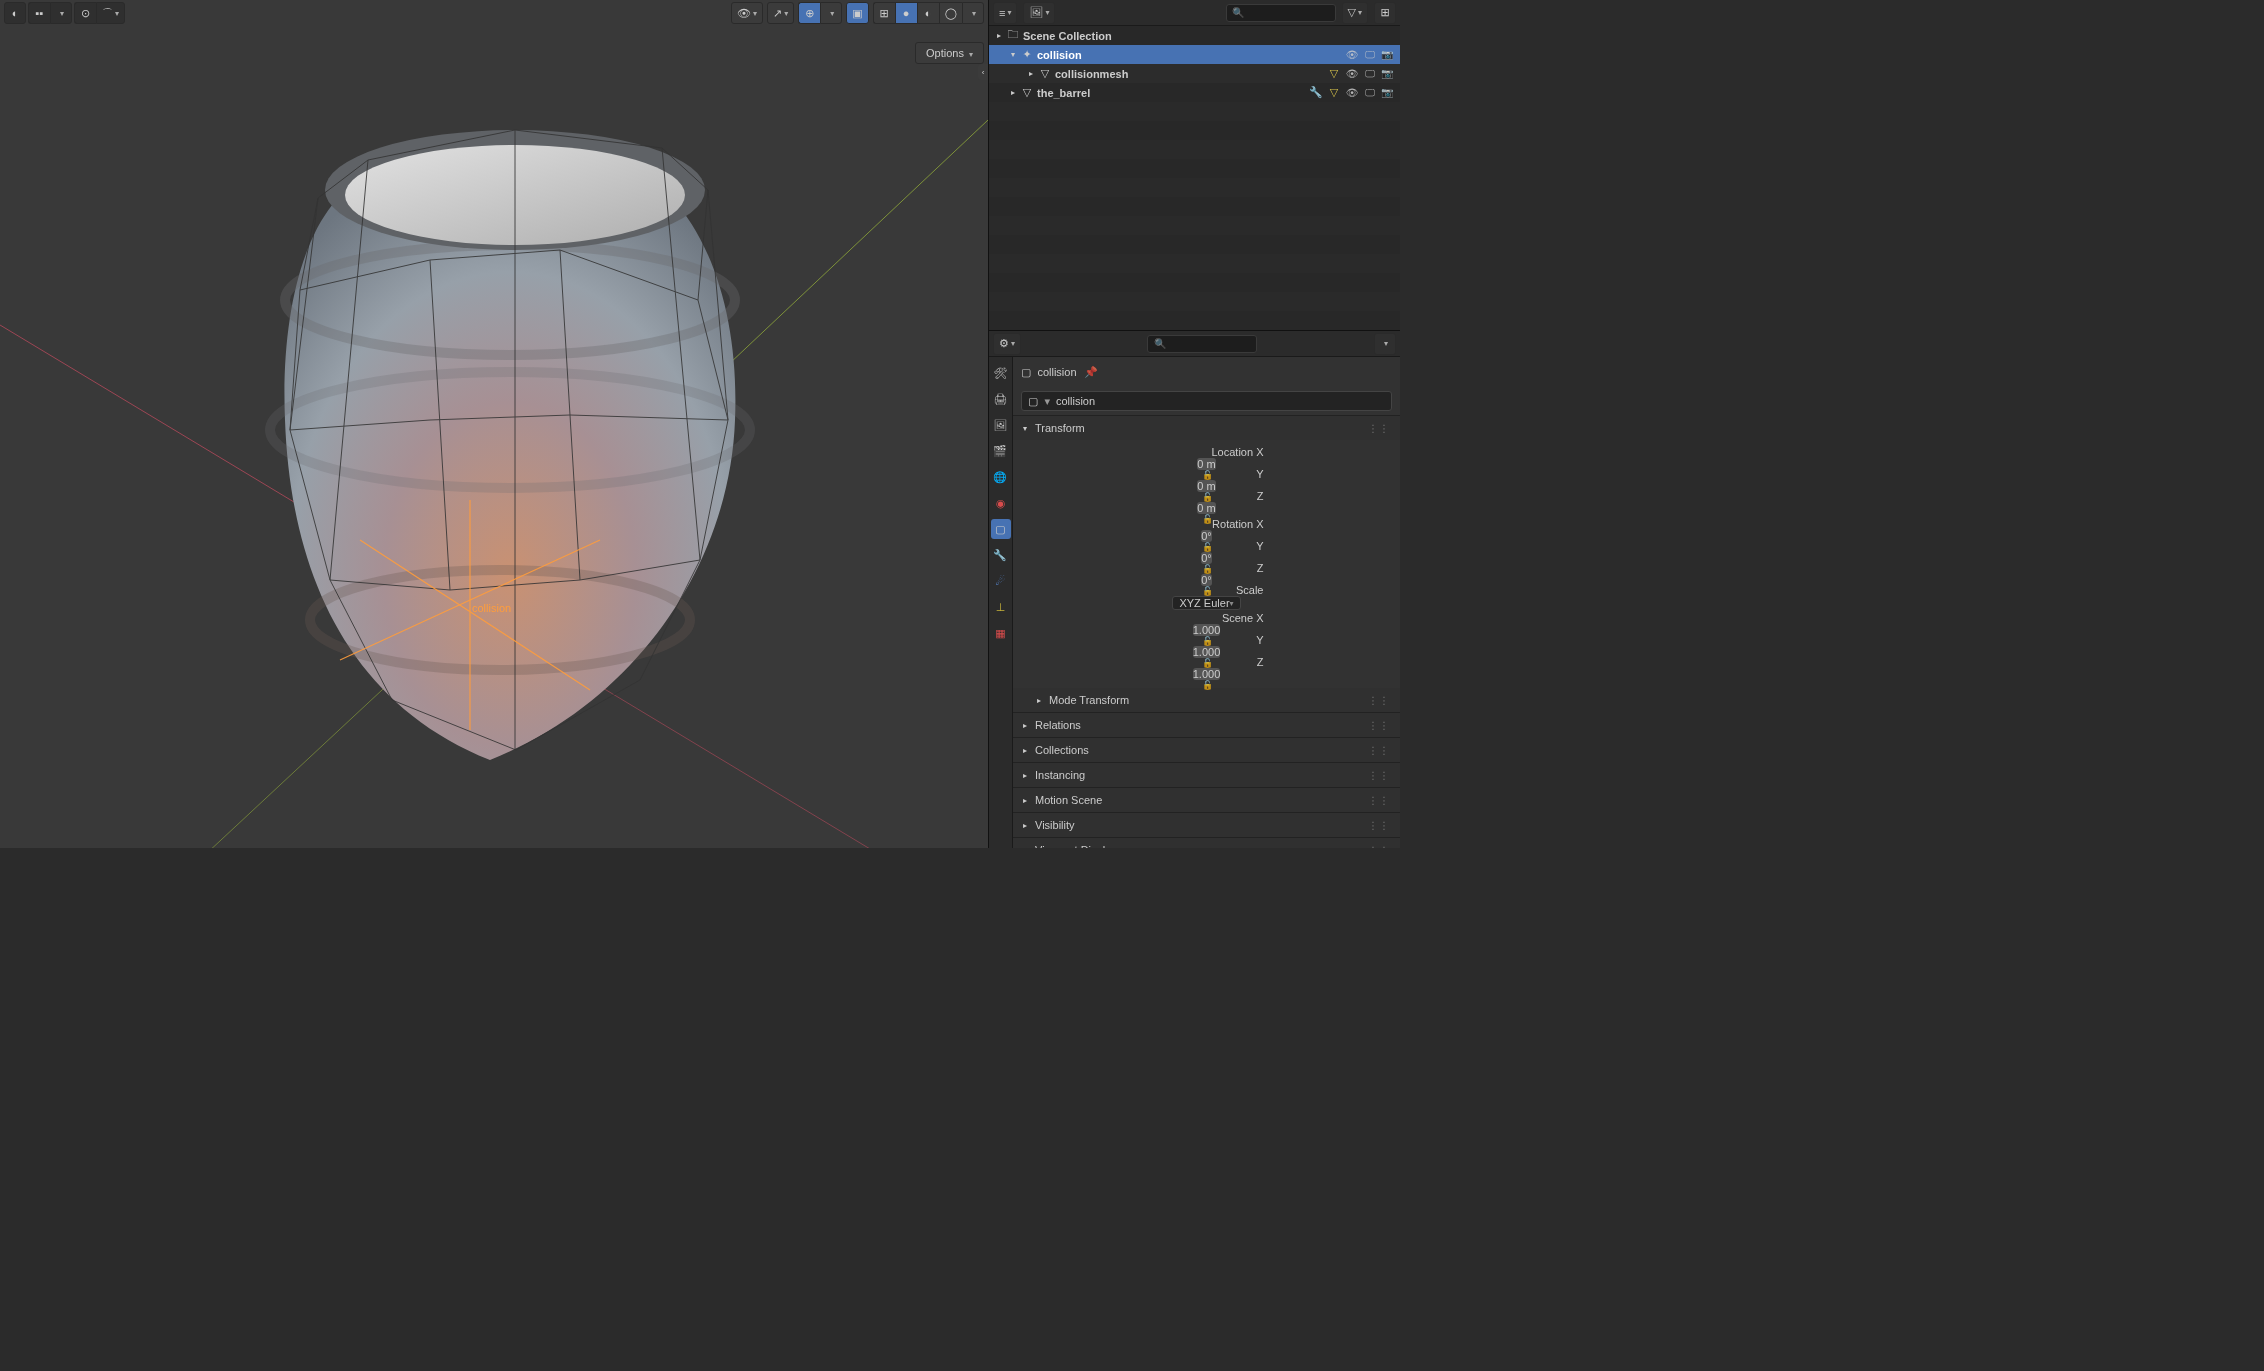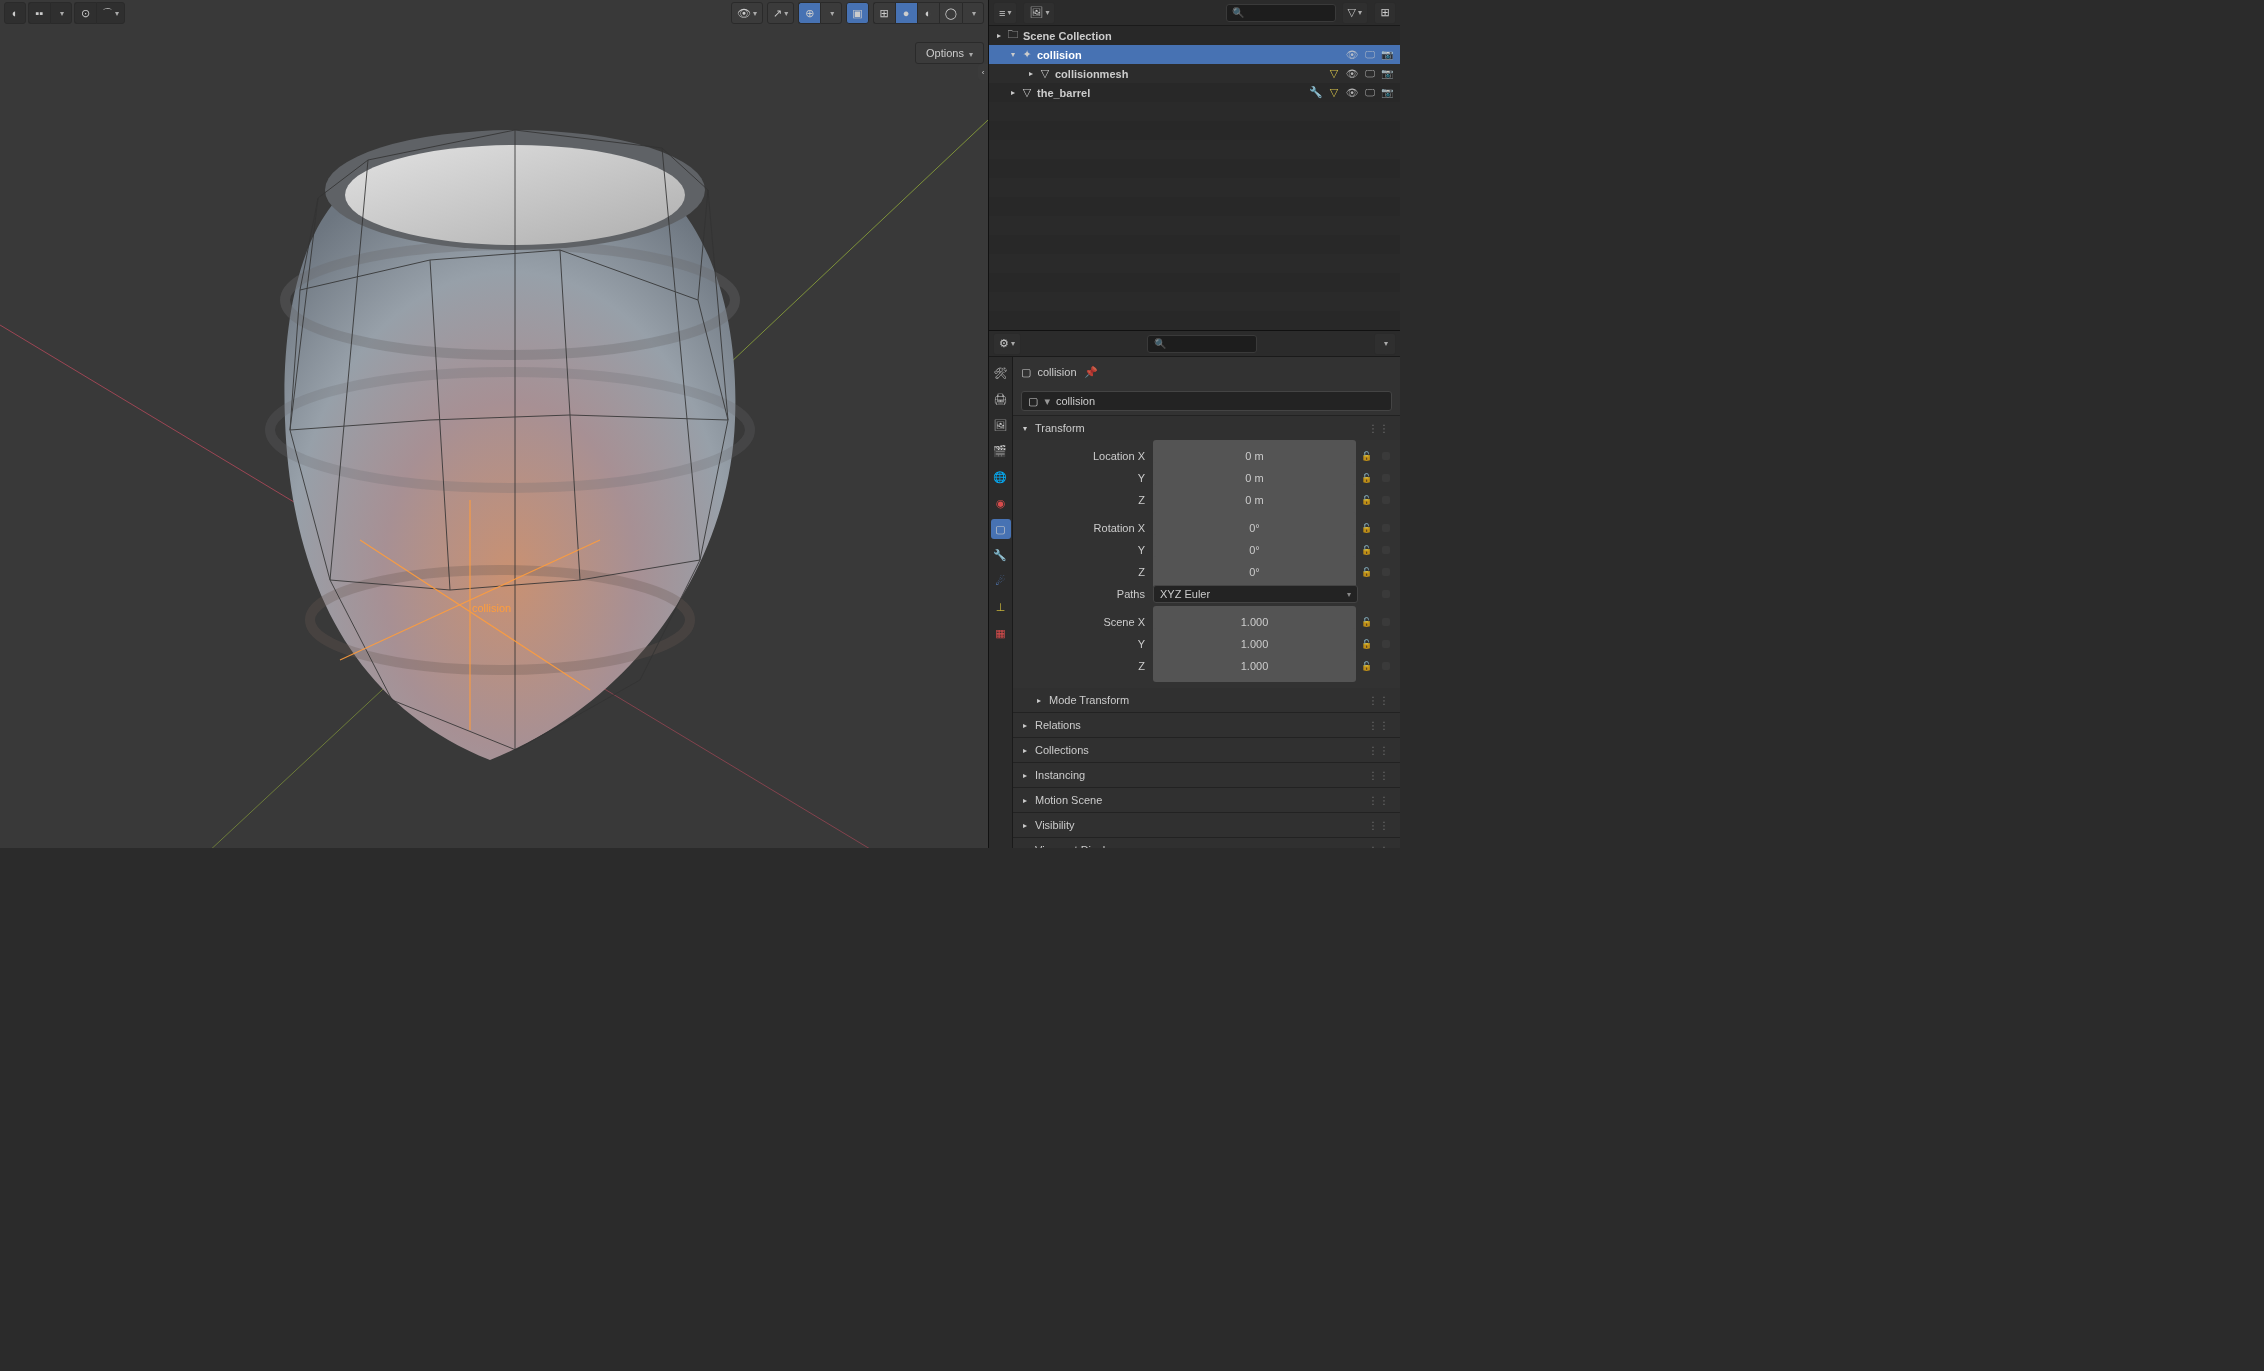--- a/index.html
+++ b/index.html
@@ -70,21 +70,21 @@
 .props-path { height: 30px; display: flex; align-items: center; padding: 4px 8px; gap: 6px; }
 .props-path .pp-box { background: #232323; border: 1px solid #444; border-radius: 3px; padding: 2px 6px; flex: 1; display: flex; align-items: center; gap: 6px; height: 20px; }
 .pin-btn { width: 18px; height: 18px; cursor: pointer; display: flex; align-items: center; justify-content: center; opacity: .7; }
 
 .panel-section { border-top: 1px solid #222; }
 .panel-section-hdr { height: 24px; display: flex; align-items: center; padding: 0 10px; cursor: pointer; background: #303030; }
 .panel-section-hdr .sec-caret { width: 12px; font-size: 8px; }
 .panel-section-hdr .sec-grip { margin-left: auto; opacity: .4; font-size: 10px; letter-spacing: 1px; }
 .panel-section-body { padding: 6px 10px 10px 10px; }
 
-.prop-row { display: flex; align-items: center; height: 20px; margin-bottom: 2px; }
+.prop-row { display: flex; align-items: center; height: 20px; margin-bottom: 2px; flex-direction: column; }
 .prop-row .pr-label { width: 130px; text-align: right; padding-right: 8px; color: #ccc; }
 .prop-row .pr-field { flex: 1; background: #545454; border-radius: 3px; height: 32px; display: flex; align-items: center; justify-content: center; color: #e8e8e8; cursor: ew-resize; }
 .prop-row .pr-lock { width: 18px; height: 18px; display: flex; align-items: center; justify-content: center; cursor: pointer; margin-left: 2px; font-size: 9px; opacity: .8; }
 .prop-row .pr-anim { width: 8px; height: 8px; border-radius: 2px; background: #3a3a3a; margin-left: 6px; cursor: pointer; }
 .prop-row .pr-dropdown { flex: 1; background: #232323; border: 1px solid #444; border-radius: 3px; height: 18px; display: flex; align-items: center; padding: 0 6px; cursor: pointer; }
 .prop-row .pr-dropdown::after { content: "▾"; margin-left: auto; font-size: 8px; color: #888; }
 </style>
 </head>
 <body>
 
@@ -350,21 +350,21 @@
               </div>
               <div class="prop-row">
                 <span class="pr-label">Z</span>
                 <div class="pr-field">
                     <span>0°</span>
                   </div>
                 <span class="pr-lock">🔓</span>
                 <span class="pr-anim"></span>
               </div>
               <div class="prop-row">
-                <span class="pr-label">Paths</span>
+                <span class="pr-label">Scale</span>
                 <div class="pr-dropdown">
                     <span>XYZ Euler</span>
                   </div>
                 <span style="width:18px;"></span>
                 <span class="pr-anim"></span>
               </div>
 
               <div style="height:6px;"></div>
 
               <div class="prop-row">

